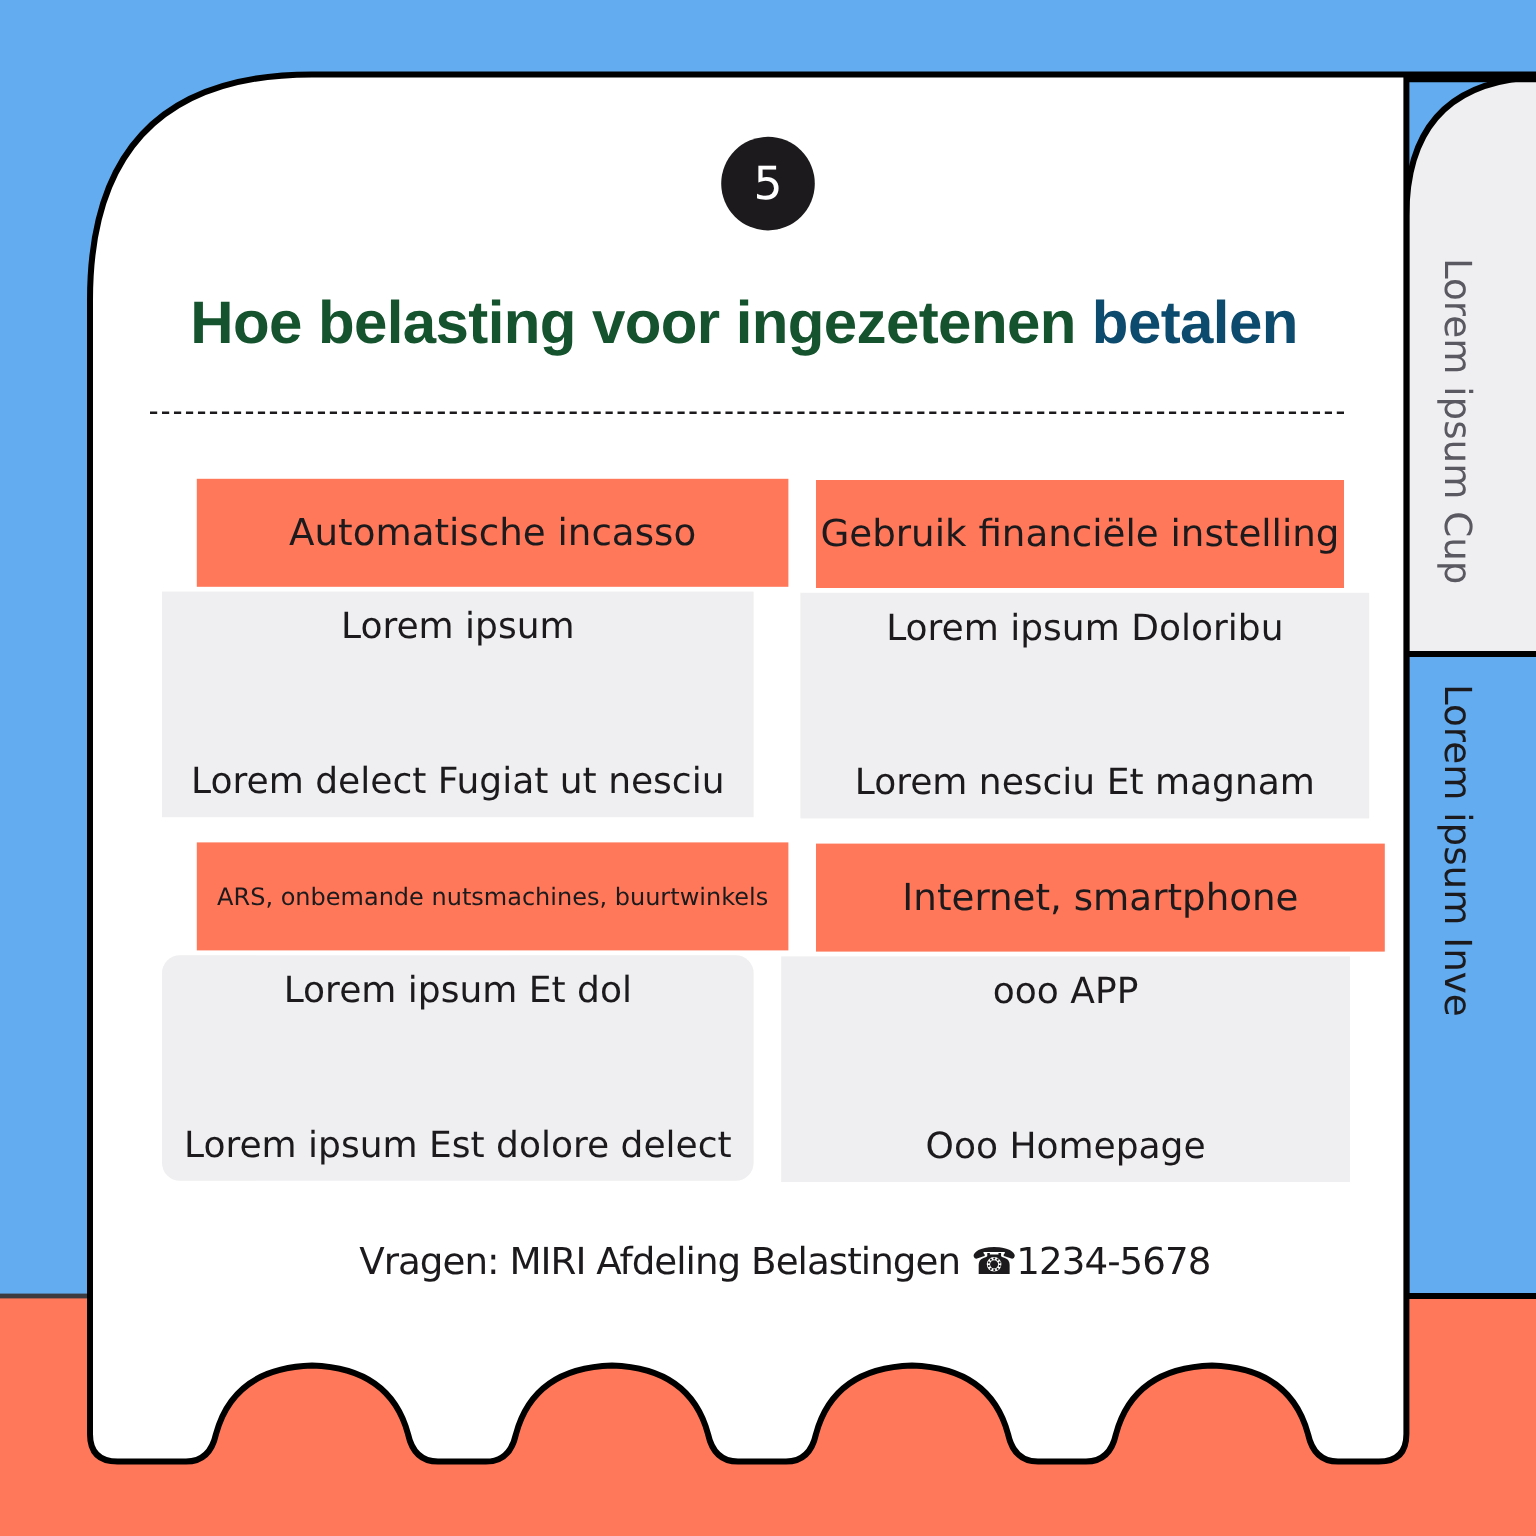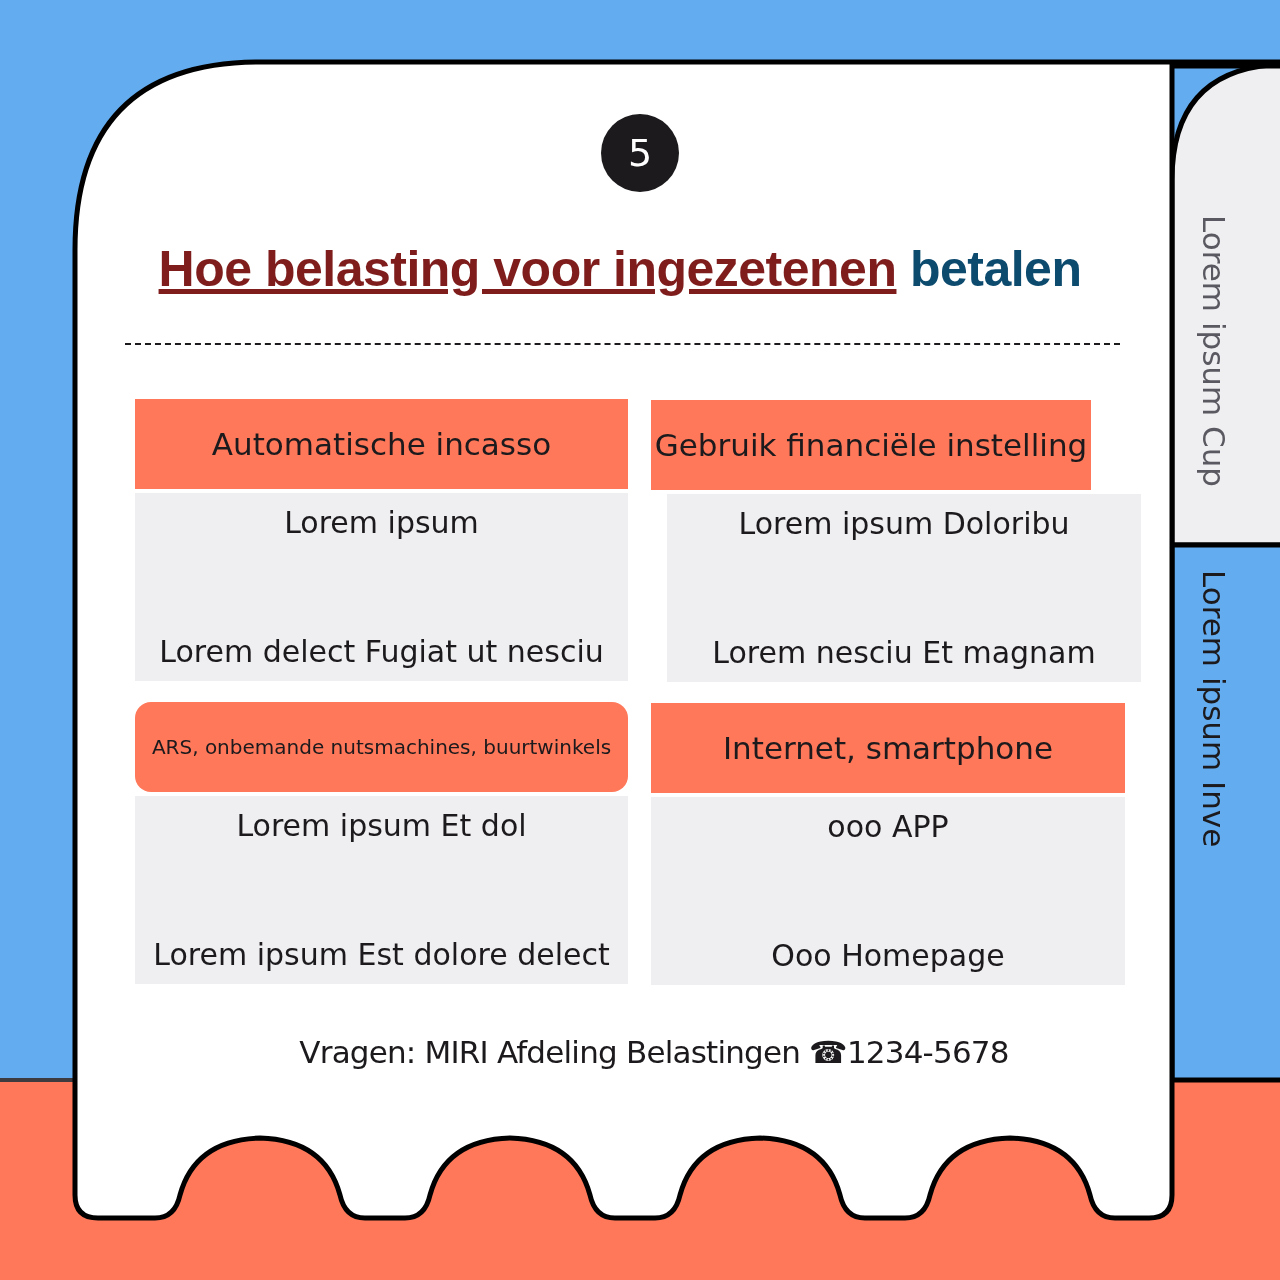--- a/index.html
+++ b/index.html
@@ -2,26 +2,26 @@
 <html><head>
 <meta charset="utf-8">
 <style>
   html, body { margin:0; padding:0; }
   body { width:1280px; height:1280px; position:relative; overflow:hidden; background:#63acef; font-family:"Liberation Sans", sans-serif; }
   .bg-bottom { position:absolute; left:0; top:1082px; width:1280px; height:198px; background:#ff785a; }
   .bg-line { position:absolute; left:0; top:1078px; width:1280px; height:5px; background:#3d3b3f; }
   svg.card { position:absolute; left:0; top:0; }
   .badge { position:absolute; left:601px; top:114px; width:78px; height:78px; border-radius:50%; background:#1c1a1c; color:#fff; font-size:38px; display:flex; align-items:center; justify-content:center; font-family:"DejaVu Sans", sans-serif; }
   .title { position:absolute; left:0; top:240px; width:1240px; text-align:center; font-size:50px; font-weight:bold; letter-spacing:-0.5px; font-family:"Liberation Sans", sans-serif; }
-  .title .accent { color:#7f1d1d;text-decoration:underline; }
+  .title .accent { color:#14532d; }
   .title .dark { color:#0c4a6e; }
   .divider { position:absolute; left:125px; top:343px; width:995px; height:0; border-top:2.5px dashed #1c1a1c; }
-  .cell-head { position:absolute; background:#ff785a; color:#1c1a1c; display:flex; align-items:center; justify-content:center; text-align:center; font-family:"DejaVu Sans", sans-serif; font-size:31px; }
+  .cell-head { position:absolute; background:#ff785a; color:#1c1a1c; display:flex; align-items:center; justify-content:center; text-align:center; font-family:"DejaVu Sans", sans-serif; font-size:31px;margin-left:29px; }
   .cell-body { position:absolute; background:#efeef0; color:#1c1a1c; display:flex; flex-direction:column; align-items:center; justify-content:space-between; text-align:center; font-family:"DejaVu Sans", sans-serif; font-size:30px; line-height:59px; }
-  .small { font-size:20px;border-radius:16px; }
+  .small { font-size:20px; }
   .footer { position:absolute; left:0; top:1034px; width:1260px; text-align:center; font-family:"DejaVu Sans", sans-serif; font-size:31px; color:#1c1a1c; letter-spacing:-0.8px;padding-left:24px; }
   .tab-text { position:absolute; writing-mode:vertical-rl; font-family:"DejaVu Sans", sans-serif; font-size:31px; }
 </style>
 </head>
 <body>
 
 <div class="bg-line"></div>
 <div class="bg-bottom"></div>
 
 <svg class="card" width="1280" height="1280" viewBox="0 0 1280 1280">
@@ -78,21 +78,21 @@
   <div>Lorem delect Fugiat ut nesciu</div>
 </div>
 
 <div class="cell-head" style="left:651px;top:400px;width:440px;height:90px;">Gebruik financiële instelling</div>
 <div class="cell-body" style="left:651px;top:494px;width:474px;height:188px;margin-left:16px;">
   <div>Lorem ipsum Doloribu</div>
   <div>Lorem nesciu Et magnam</div>
 </div>
 
 <div class="cell-head small" style="left:135px;top:702px;width:493px;height:90px;">ARS, onbemande nutsmachines, buurtwinkels</div>
-<div class="cell-body" style="left:135px;top:796px;width:493px;height:188px;">
+<div class="cell-body" style="left:135px;top:796px;width:493px;height:188px;border-radius:15px;">
   <div>Lorem ipsum Et dol</div>
   <div>Lorem ipsum Est dolore delect</div>
 </div>
 
 <div class="cell-head" style="left:651px;top:703px;width:474px;height:90px;">Internet, smartphone</div>
 <div class="cell-body" style="left:651px;top:797px;width:474px;height:188px;">
   <div>ooo APP</div>
   <div>Ooo Homepage</div>
 </div>
 

